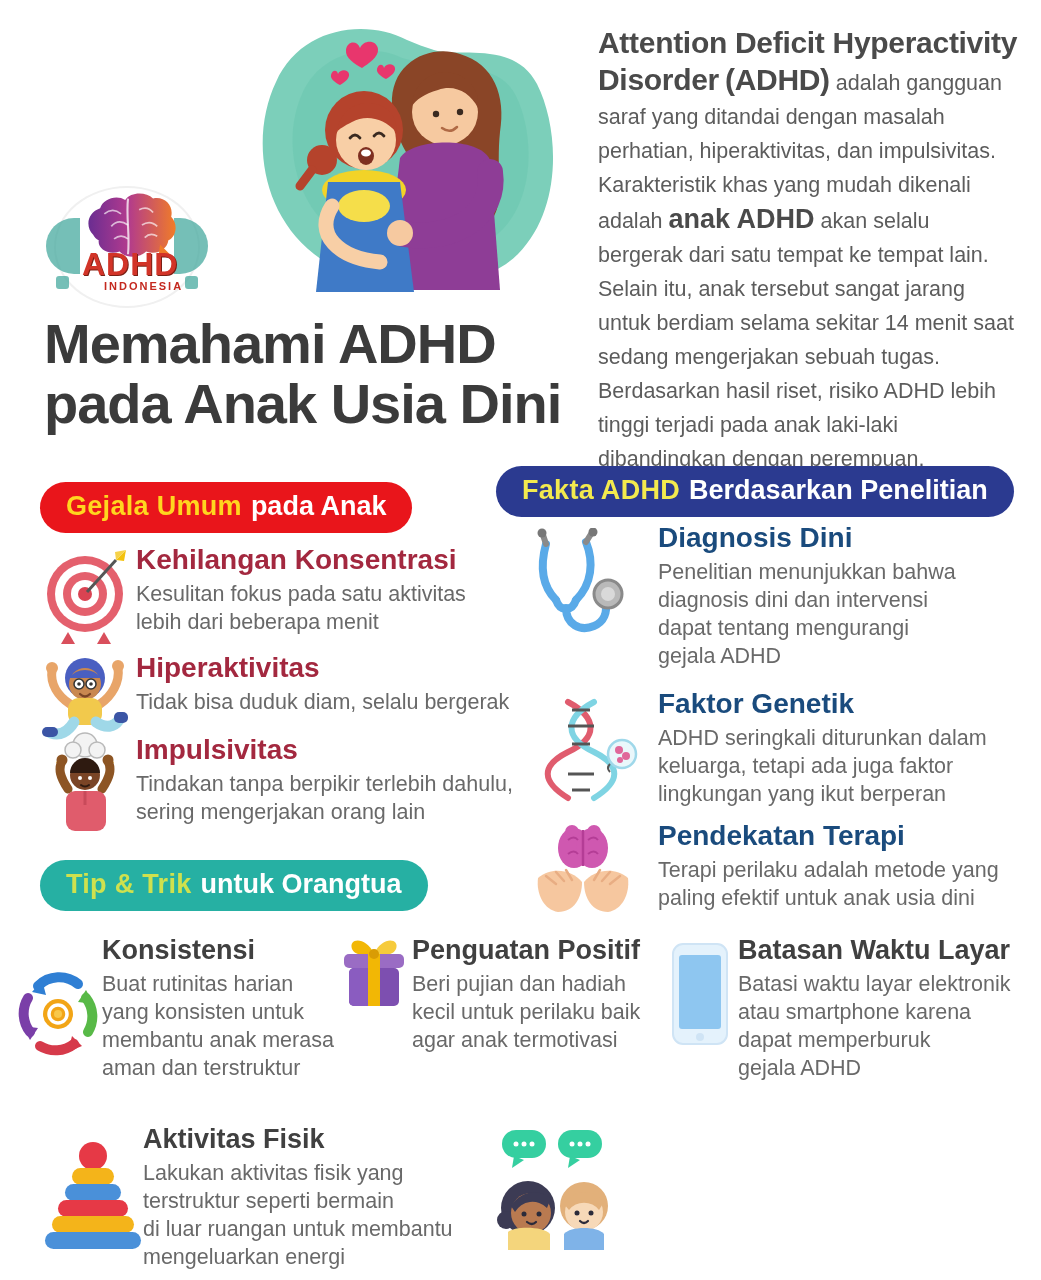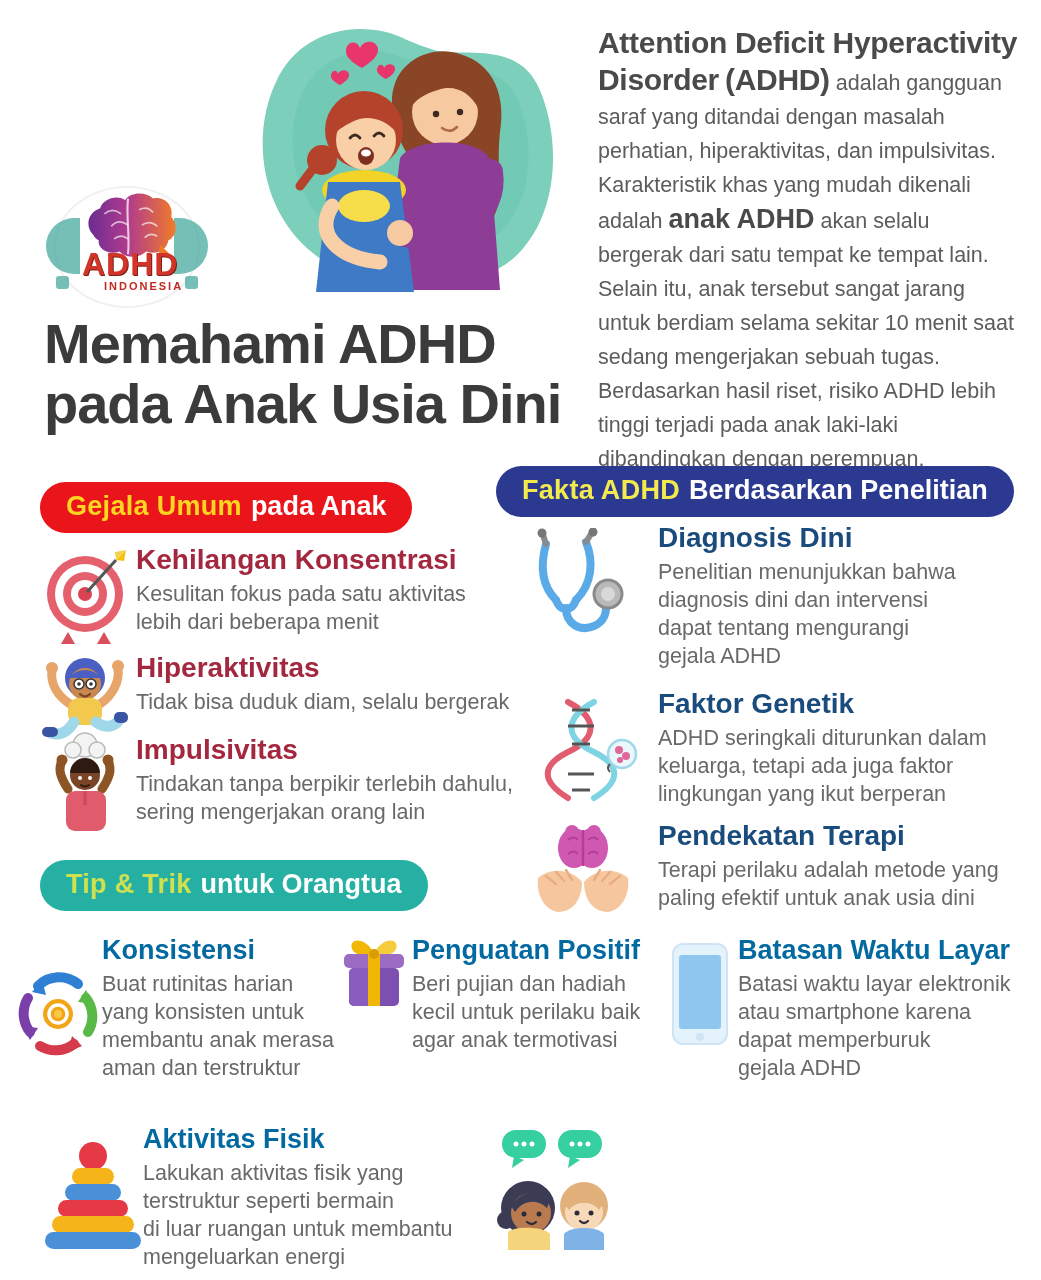--- a/index.html
+++ b/index.html
@@ -41,21 +41,21 @@
   .badge .hl{letter-spacing:.3px;}
   .badge .rest{color:#fff;margin-left:9px;}
   .badge-red{background:#e9151b;}   .badge-red .hl{color:#ffd61f;}
   .badge-blue{background:#2b3a90;}  .badge-blue .hl{color:#f3ea4e;}
   .badge-teal{background:#26b0a3;}  .badge-teal .hl{color:#cfe14e;}
 
   
   .it-title{font-size:28px;font-weight:bold;margin:0 0 4px 0;}
   .sym .it-title{color:#a3283f;}
   .fact .it-title{color:#1a4b7d;}
-  .tip .it-title{color:#0369a1;font-size:27px;}
+  .tip .it-title{color:#404040;font-size:27px;}
   .it-desc{font-size:21.5px;color:#696969;line-height:28px;white-space:pre-line;}
 </style>
 </head>
 <body>
 
 <div class="page">
 
   <div class="logo abs">
     <div class="logo-backdrop"></div>
     <div class="logo-arc l"></div>
@@ -118,21 +118,21 @@
 
       <path d="M90,196 C72,224 96,248 138,252" stroke="#f8cfa6" stroke-width="15" fill="none" stroke-linecap="round"></path>
     </svg>
   </div>
 
   <div class="intro abs">
     <span class="ih">Attention Deficit Hyperactivity Disorder</span>
     <span class="ih">(ADHD)</span>
     <span>adalah gangguan saraf yang ditandai dengan masalah perhatian, hiperaktivitas, dan impulsivitas. Karakteristik khas yang mudah dikenali adalah</span>
     <span class="iem">anak ADHD</span>
-    <span>akan selalu bergerak dari satu tempat ke tempat lain. Selain itu, anak tersebut sangat jarang untuk berdiam selama sekitar 10 menit saat sedang mengerjakan sebuah tugas. Berdasarkan hasil riset, risiko ADHD lebih tinggi terjadi pada anak laki-laki dibandingkan dengan perempuan.</span>
+    <span>akan selalu bergerak dari satu tempat ke tempat lain. Selain itu, anak tersebut sangat jarang untuk berdiam selama sekitar 14 menit saat sedang mengerjakan sebuah tugas. Berdasarkan hasil riset, risiko ADHD lebih tinggi terjadi pada anak laki-laki dibandingkan dengan perempuan.</span>
   </div>
 
   <div class="title abs">
     <div>Memahami ADHD</div>
     <div>pada Anak Usia Dini</div>
   </div>
 
   <div class="abs" style="left:40px;top:482px;">
     <div class="badge badge-red">
       <span class="hl">Gejala Umum</span><span class="rest">pada Anak</span>

